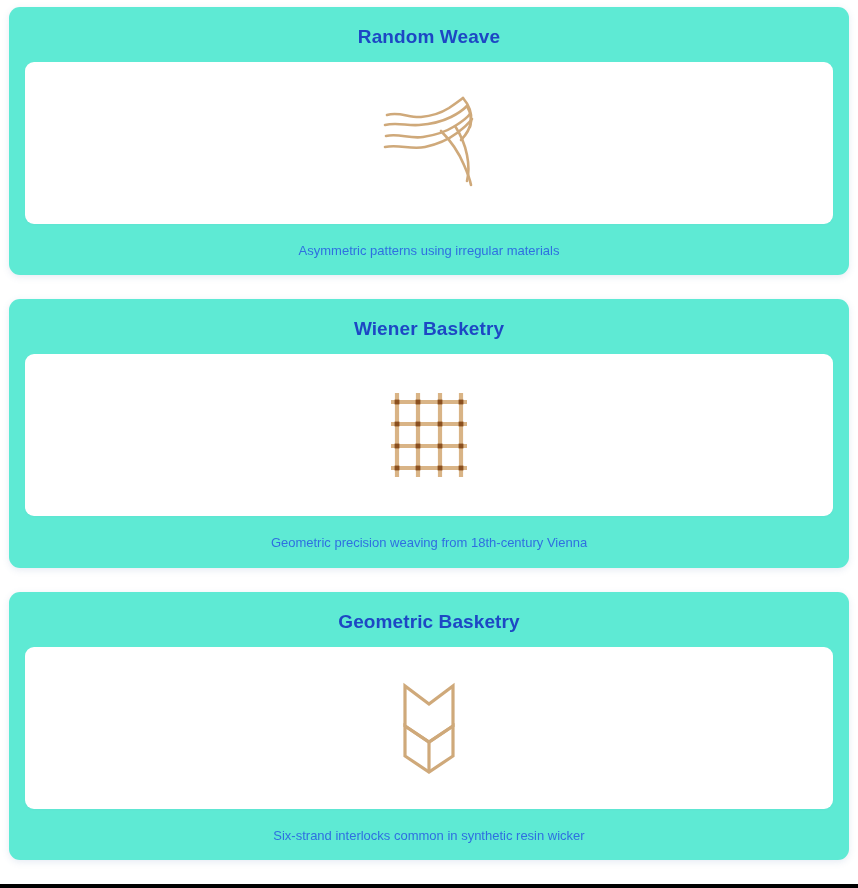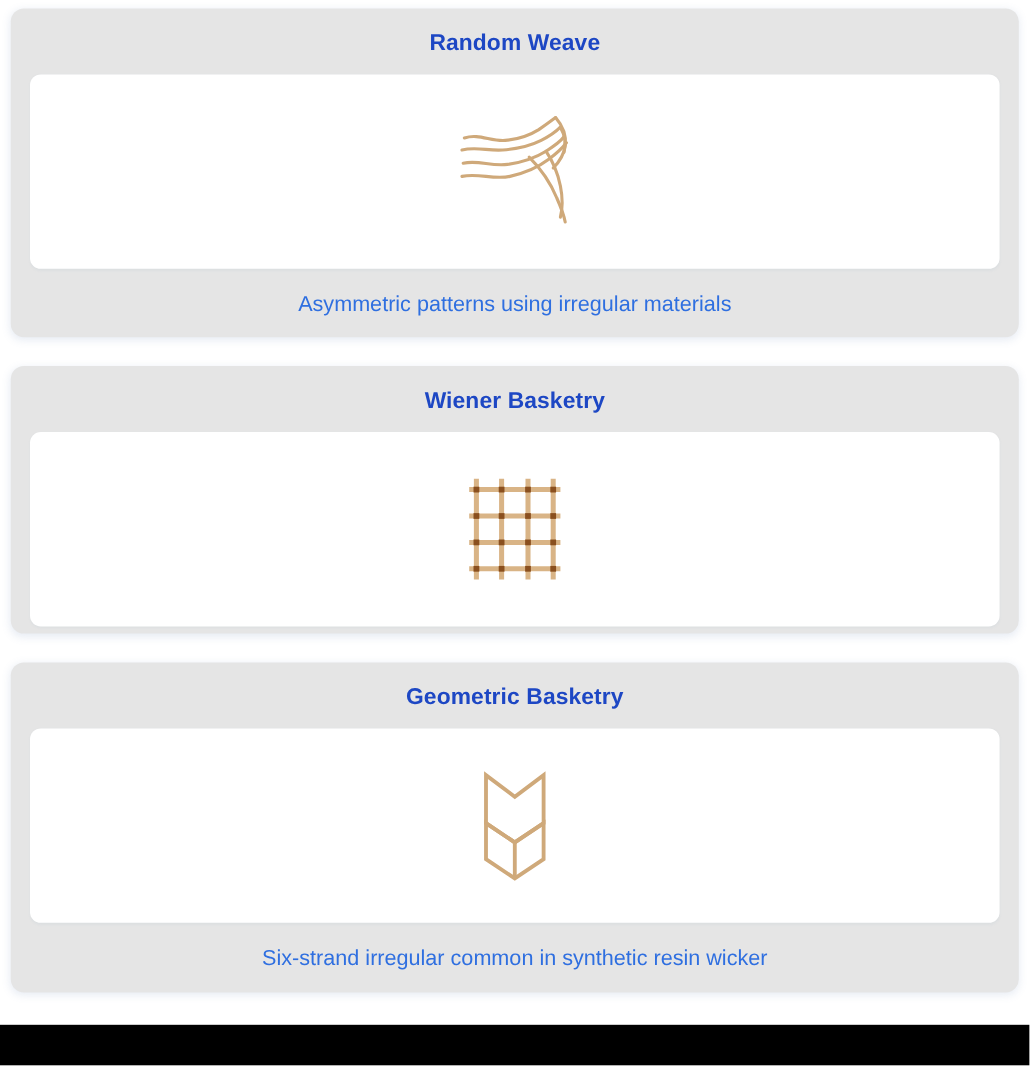--- a/index.html
+++ b/index.html
@@ -21,21 +21,21 @@
     display: flex;
     flex-direction: column;
     background: #ffffff;
   }
   .cards {
     flex: 1 1 auto;
     padding: 7px 9px 0 9px;
     box-sizing: border-box;
   }
   .card {
-    background: #e5e5e5;
+    background: #5eead4;
     border-radius: 11px;
     box-shadow: 0 2px 7px rgba(100,130,180,0.16);
     padding: 0 0 6px 0;
     margin-bottom: 24px;
     box-sizing: border-box;
   }
   .card-title {
     text-align: center;
     color: #1d47c4;
     font-size: 19px;
@@ -50,21 +50,21 @@
     height: 162px;
     margin: 0 16px;
     display: flex;
     align-items: center;
     justify-content: center;
     box-shadow: 0 1px 2px rgba(120,150,190,0.07);
   }
   .card-caption {
     text-align: center;
     color: #2f6fe0;
-    font-size: 18px;
+    font-size: 13px;
     font-weight: normal;
     padding: 19px 12px 11px 12px;
     line-height: 1.2;
   }
   .icon-wrap {
     width: 100px;
     height: 100px;
     display: block;
   }
   .footer {
@@ -136,36 +136,37 @@
               <rect x="58.6" y="58.6" width="4.8" height="4.8"></rect>
               <rect x="79.6" y="58.6" width="4.8" height="4.8"></rect>
               <rect x="15.6" y="80.6" width="4.8" height="4.8"></rect>
               <rect x="36.6" y="80.6" width="4.8" height="4.8"></rect>
               <rect x="58.6" y="80.6" width="4.8" height="4.8"></rect>
               <rect x="79.6" y="80.6" width="4.8" height="4.8"></rect>
             </g>
           </svg>
         </span>
       </div>
+      <div class="card-caption">Geometric precision weaving from 18th-century Vienna</div>
     </div>
 
     <div class="card">
       <div class="card-title">Geometric Basketry</div>
       <div class="card-figure">
         <span class="icon-wrap">
           <svg viewBox="0 0 100 100" width="100" height="100" aria-hidden="true">
             <g fill="none" stroke="#cfa97a" stroke-width="3.2" stroke-linejoin="miter" stroke-linecap="butt">
               <path d="M26,8 L26,48 L50,64 L74,48 L74,8 L50,26 Z"></path>
               <path d="M26,48 L26,78 L50,94 L74,78 L74,48 L50,64 Z"></path>
               <line x1="50" y1="64" x2="50" y2="94"></line>
             </g>
           </svg>
         </span>
       </div>
-      <div class="card-caption">Six-strand irregular common in synthetic resin wicker</div>
+      <div class="card-caption">Six-strand interlocks common in synthetic resin wicker</div>
     </div>
 
   </div>
 
   <div class="footer">
     
   </div>
 
 </div>
 

